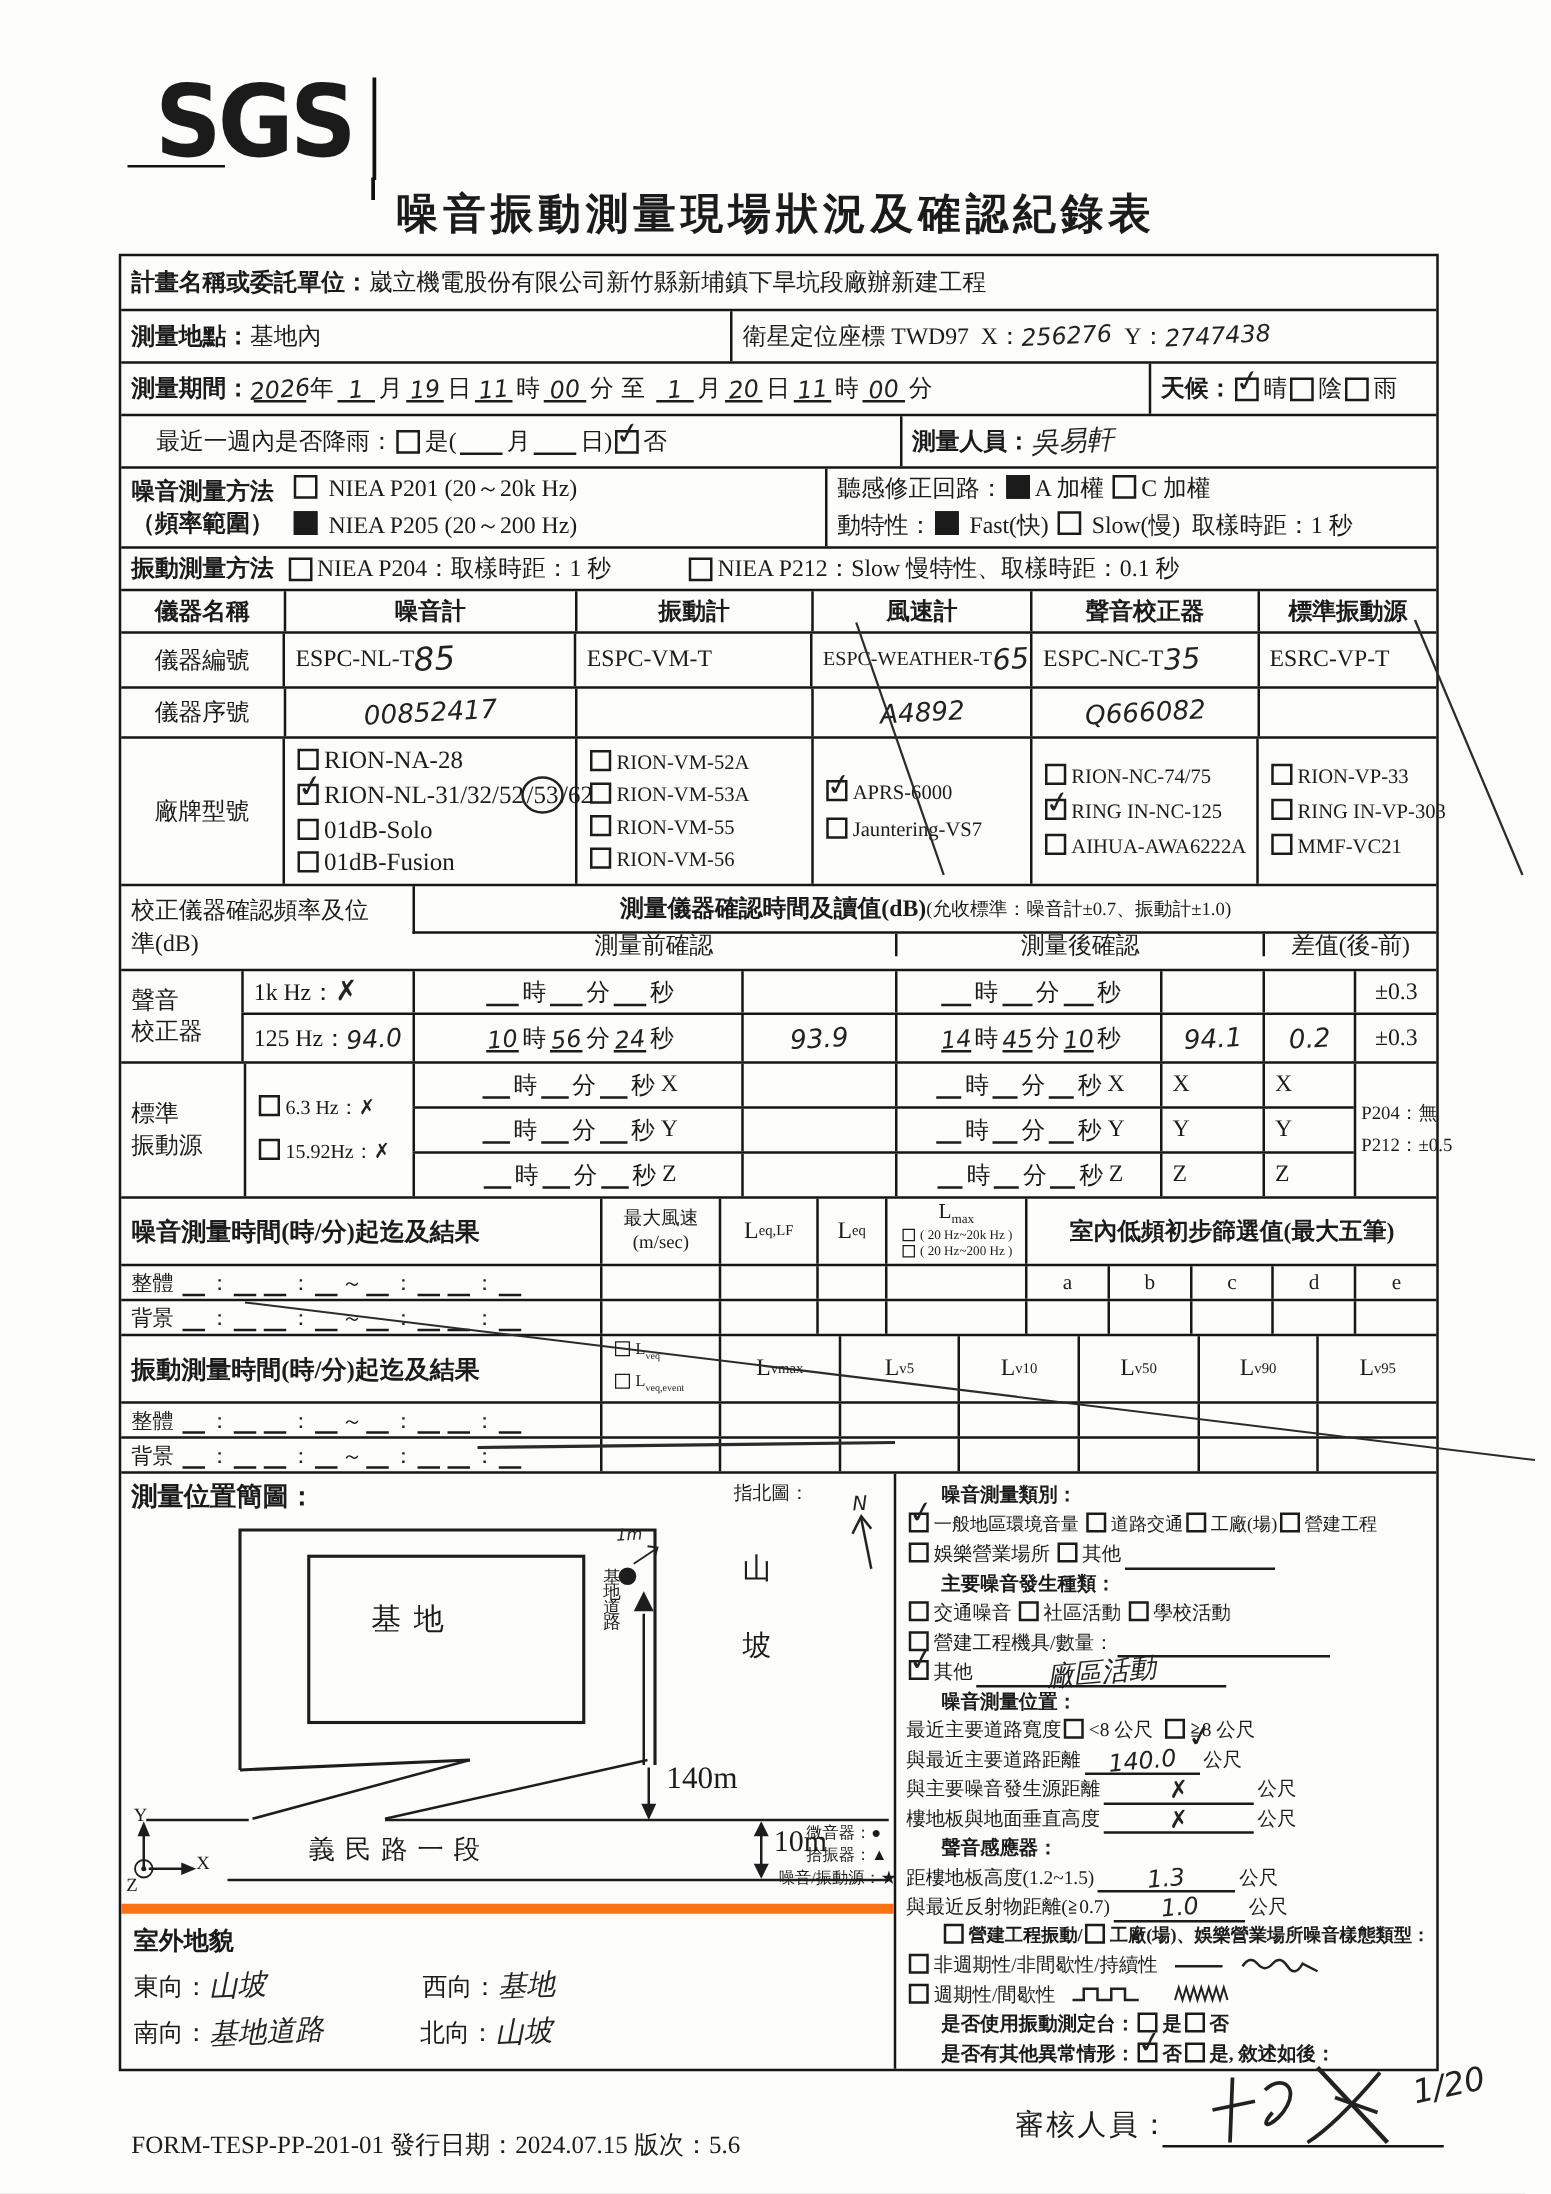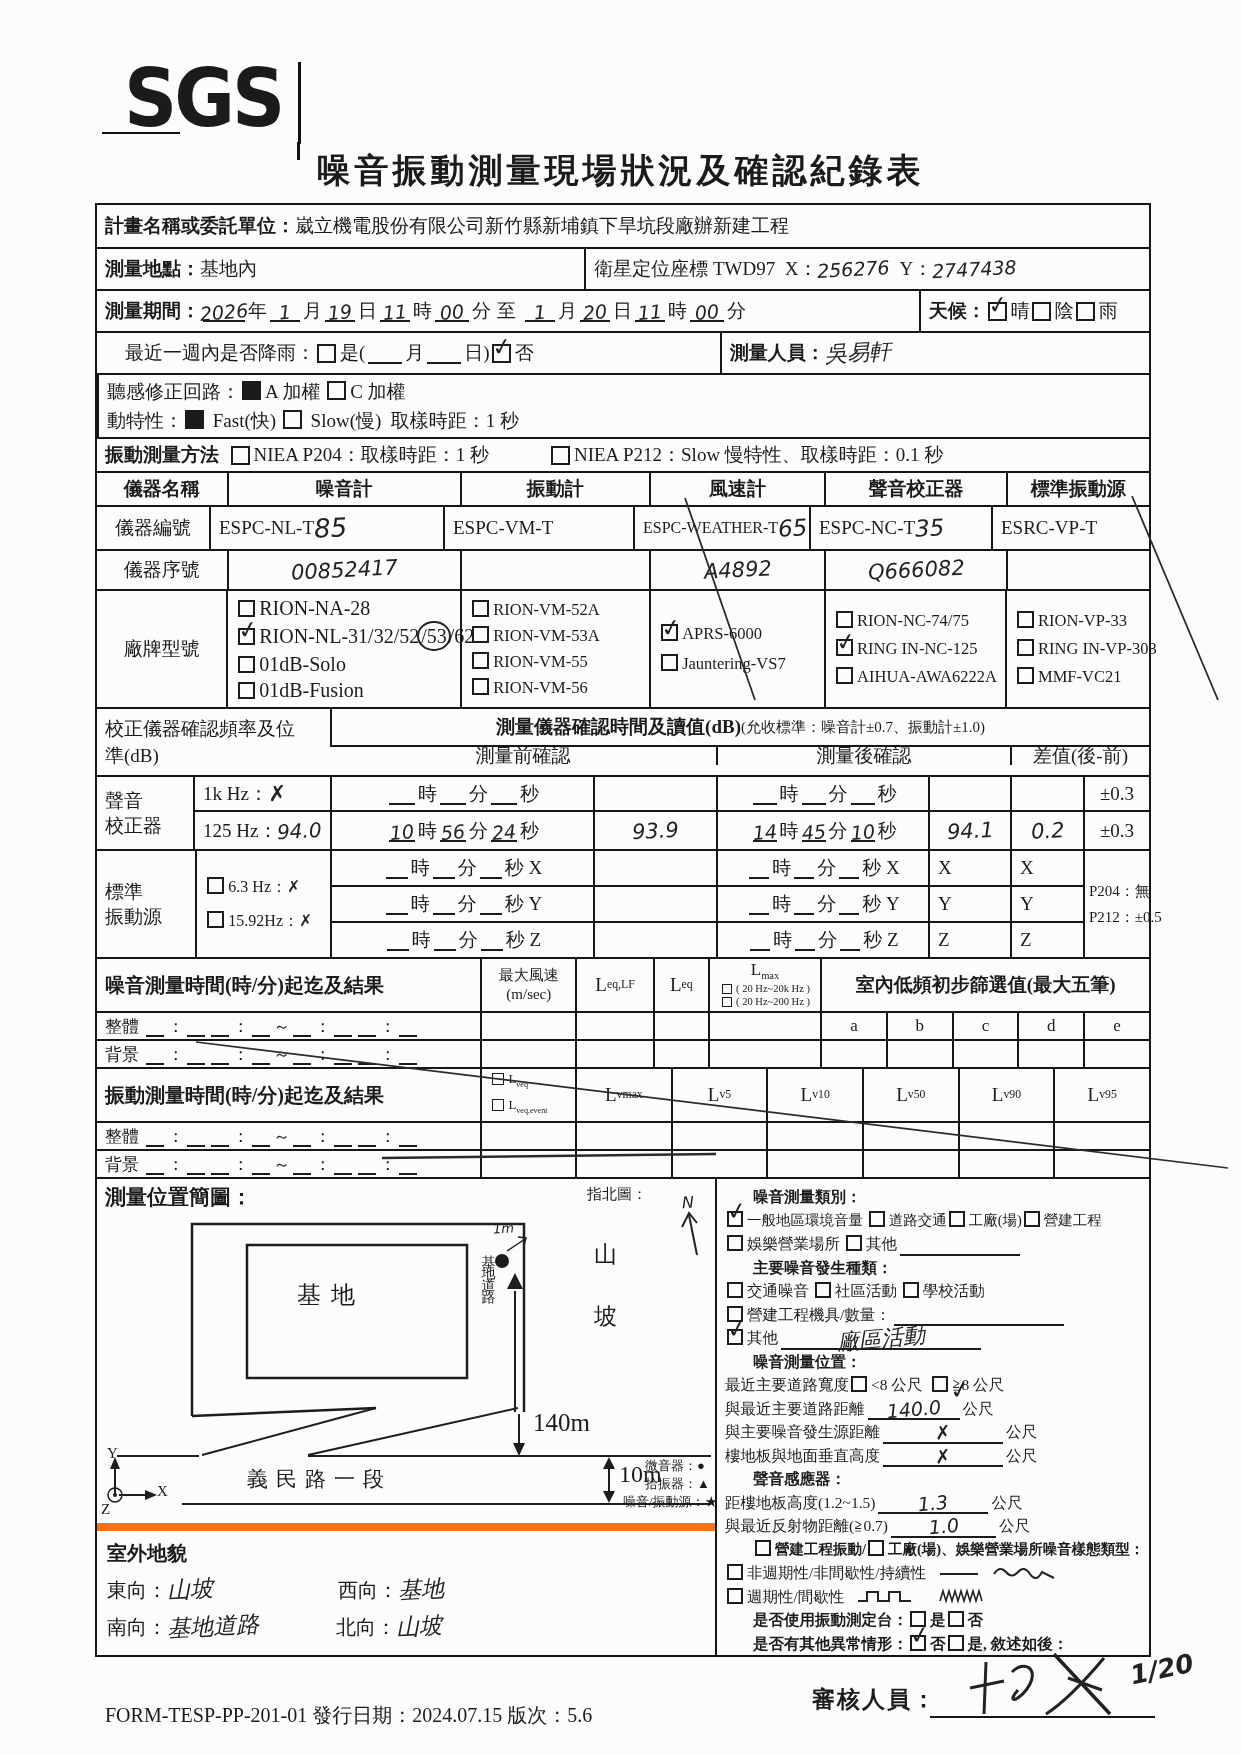--- a/index.html
+++ b/index.html
@@ -37,21 +37,21 @@
   .sm{font-size:13px;}
   .vtx{writing-mode:vertical-rl;text-orientation:upright;}
   
   .abs{position:absolute;}
   .mapbox{position:relative;}
   .legend-line{white-space:nowrap;font-size:13px;line-height:18px;}
   .panel-line{white-space:nowrap;line-height:23.5px;}
   .ptitle{font-weight:700;padding-left:28px;}
   .waveicon{vertical-align:-2px;margin-left:8px;}
   .footer-id{position:absolute;left:105px;top:1702px;font-size:20px;}
-  .reviewer{position:absolute;left:812px;top:1660px;width:360px;height:80px;font-size:23px;font-weight:bold;}
+  .reviewer{position:absolute;left:812px;top:1660px;width:360px;height:80px;font-size:23px;}
   .reviewer .lbl{position:absolute;left:0;top:24px;letter-spacing:2px;}
   .reviewer .line{position:absolute;left:118px;top:56px;width:225px;border-bottom:2px solid #161616;}
   .overlay{position:absolute;inset:0;pointer-events:none;z-index:6;}
 </style>
 </head>
 <body>
 
 <div class="page">
 
   <div class="hdr">
@@ -148,20 +148,30 @@
         <span class="cb checked"></span>
           <span>否</span>
       </div>
       <div class="c nw" style="width:431px">
         <span class="bold">測量人員：</span>
         <span class="hw" style="font-size:22px">吳易軒</span>
       </div>
     </div>
 
     <div class="r" style="height:64px">
+      <div class="c fc" style="width:565px">
+        <div class="col" style="display:flex;flex-direction:column;margin-right:14px">
+          <span class="bold nw">噪音測量方法</span>
+          <span class="bold nw">（頻率範圍）</span>
+        </div>
+        <div style="display:flex;flex-direction:column;line-height:29px">
+          <span class="nw"><span class="cb"></span> <span>NIEA P201 (20～20k Hz)</span></span>
+          <span class="nw"><span class="cb filled"></span> <span>NIEA P205 (20～200 Hz)</span></span>
+        </div>
+      </div>
       <div class="c" style="width:491px">
         <div style="display:flex;flex-direction:column;line-height:29px">
           <span class="nw"><span>聽感修正回路：</span><span class="cb filled"></span><span>A 加權</span> <span class="cb"></span><span>C 加權</span></span>
           <span class="nw"><span>動特性：</span><span class="cb filled"></span> <span>Fast(快)</span> <span class="cb"></span> <span>Slow(慢)</span>&nbsp;&nbsp;<span>取樣時距：1 秒</span></span>
         </div>
       </div>
     </div>
 
     <div class="r nw" style="height:34px">
       <div class="c fc" style="width:100%">
@@ -186,21 +196,21 @@
           <span>風速計</span>
         </div>
       <div class="c ctr bold" style="width:182px">
           <span>聲音校正器</span>
         </div>
       <div class="c ctr bold" style="width:144px">
           <span>標準振動源</span>
         </div>
     </div>
     <div class="r" style="height:44px">
-      <div class="c fc ctr" style="width:112px">
+      <div class="c fc ctr" style="width:130px">
           <span>儀器編號</span>
         </div>
       <div class="c nw" style="width:234px">
           <span>ESPC-NL-T</span>
           <span class="hw" style="font-size:26px">85</span>
         </div>
       <div class="c nw" style="width:190px">
           <span>ESPC-VM-T</span>
         </div>
       <div class="c nw sm" style="width:176px;font-size:16px">

